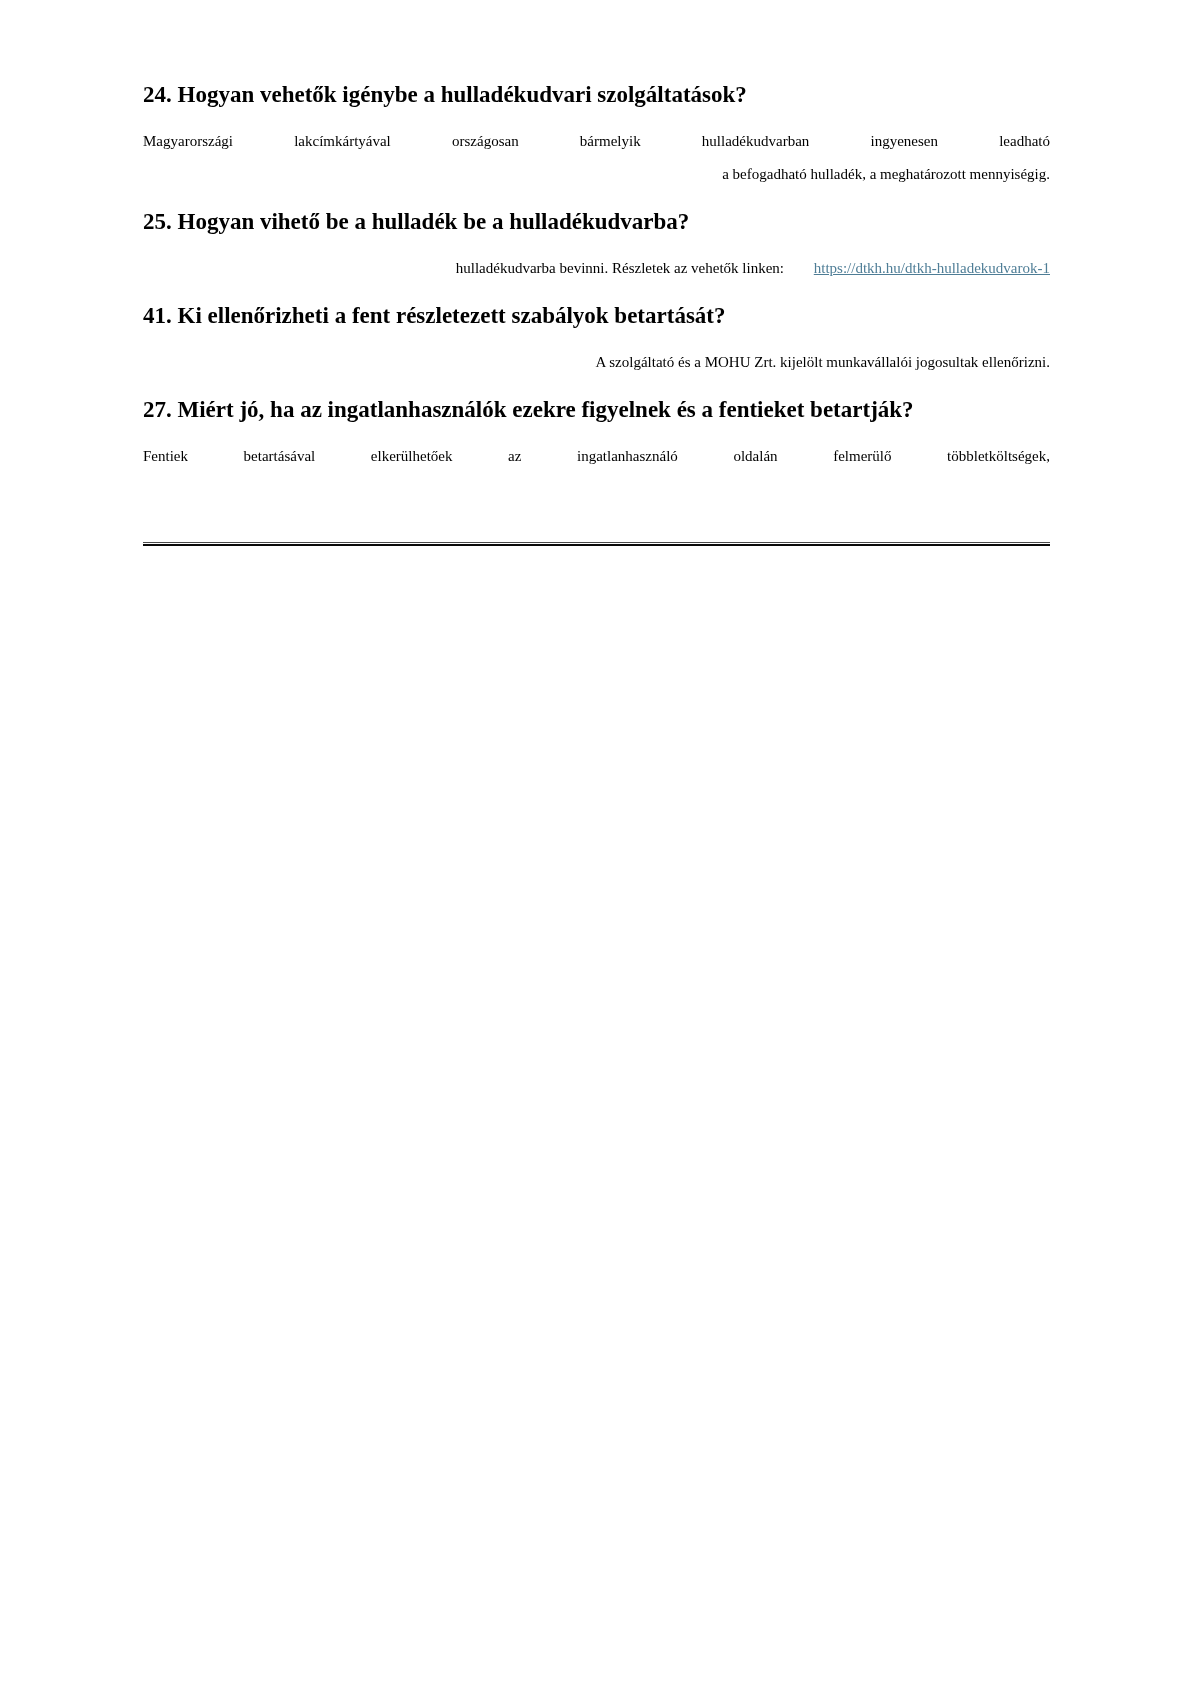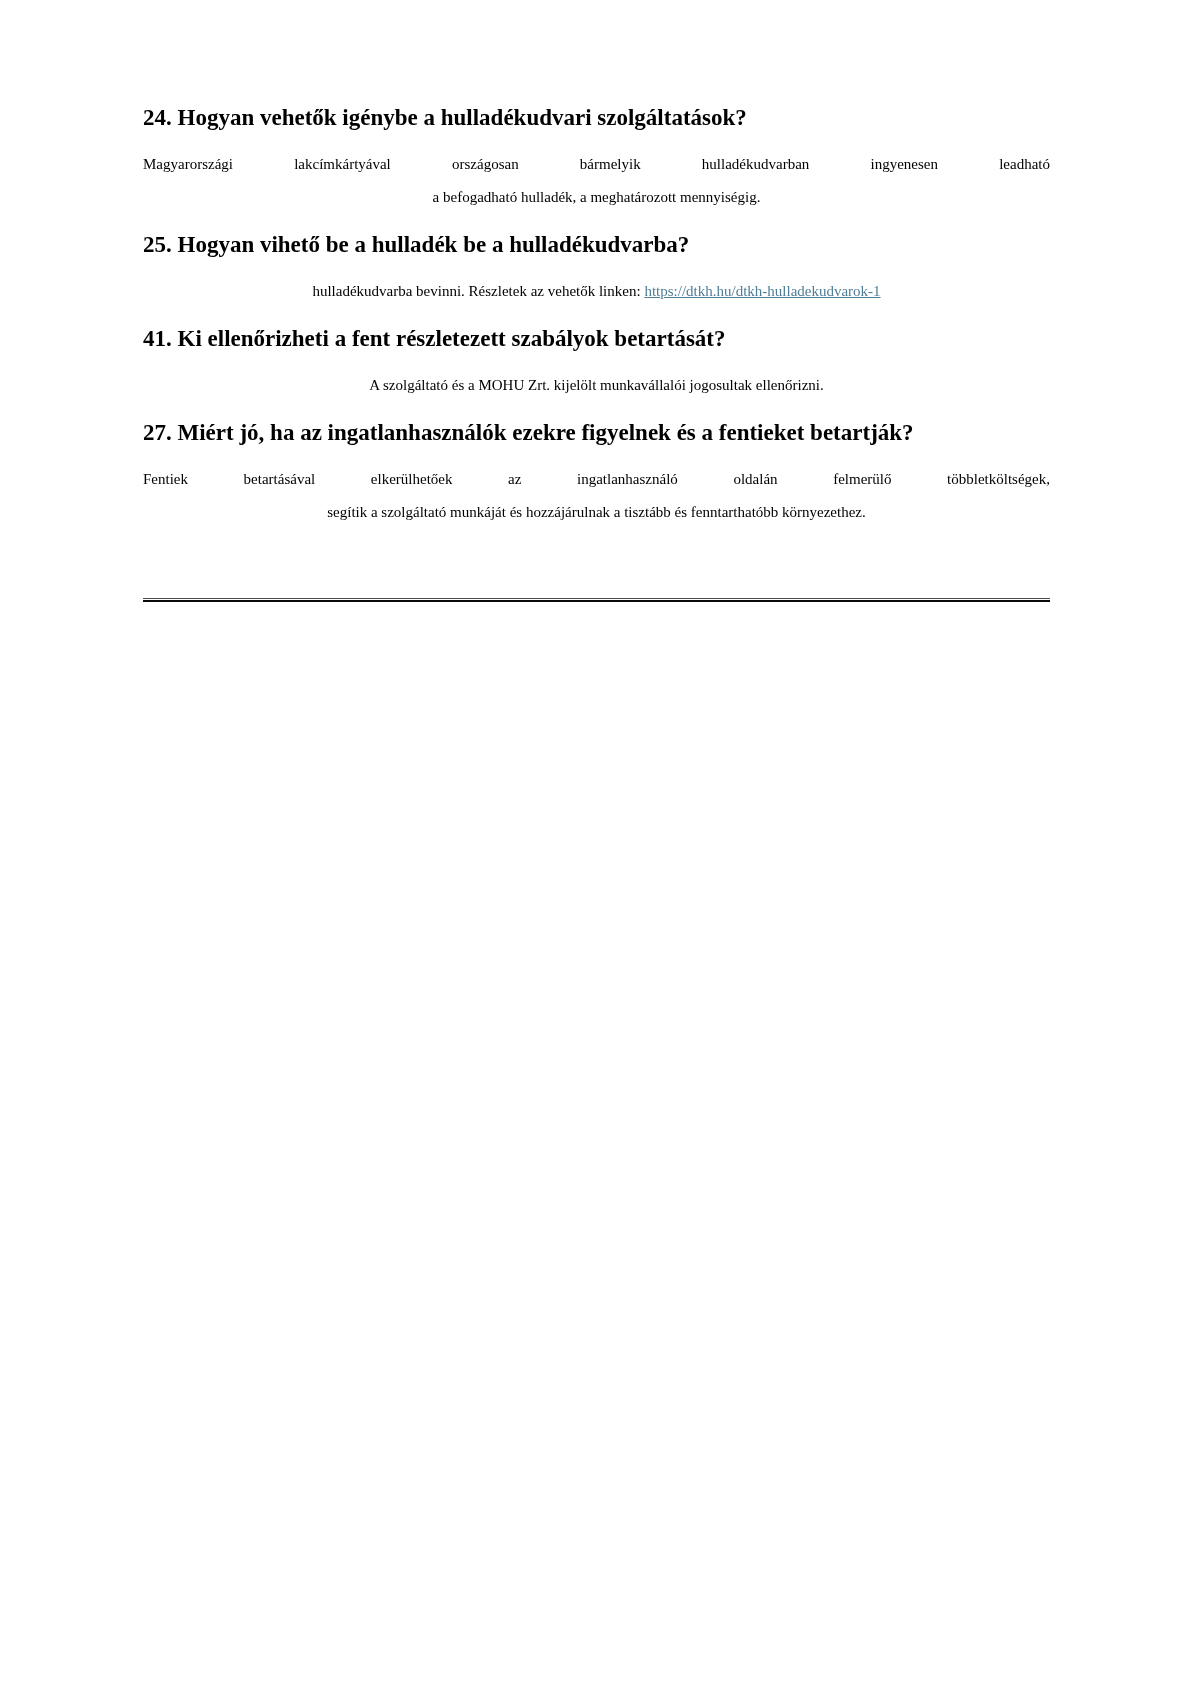--- a/index.html
+++ b/index.html
@@ -8,45 +8,46 @@
     background: #ffffff;
   }
   body {
     width: 1190px;
     height: 1683px;
     overflow: hidden;
     font-family: "Liberation Serif", "DejaVu Serif", serif;
     color: #000000;
   }
   .content {
-    padding: 101px 140px 0 143px; 
+    padding: 78px 140px 0 143px; 
   }
   section { margin: 0; }
   .question {
     font-size: 23px;
     line-height: 33px;
     font-weight: 700;
     margin: 0 0 14px 0;
   }
   .answer {
     font-size: 15px;
     line-height: 33px;
     margin: 0 0 14px 0;
   }
   .line {
-    text-align: center;
+    text-align: right;
   }
   .line.stretch {
     text-align: justify;
     text-align-last: justify;
   }
   a.doc-link {
     color: var(--link-color, #4e7d96);
     text-decoration: underline;
     cursor: pointer;
+    margin-left: 26px;
   }
   .rule {
     margin-top: 69px;
   }
   .rule-thin {
     height: 1px;
     background: #4a4a4a;
     margin-bottom: 1px;
   }
   .rule-thick {
@@ -78,21 +79,20 @@
     <h2 class="question">41. Ki ellenőrizheti a fent részletezett szabályok betartását?</h2>
     <div class="answer">
       <div class="line">A szolgáltató és a MOHU Zrt. kijelölt munkavállalói jogosultak ellenőrizni.</div>
     </div>
   </section>
 
   <section>
     <h2 class="question">27. Miért jó, ha az ingatlanhasználók ezekre figyelnek és a fentieket betartják?</h2>
     <div class="answer">
       <div class="line stretch">Fentiek betartásával elkerülhetőek az ingatlanhasználó oldalán felmerülő többletköltségek,</div>
-      <div class="line">segítik a szolgáltató munkáját és hozzájárulnak a tisztább és fenntarthatóbb környezethez.</div>
     </div>
   </section>
 
   <div class="rule">
     <div class="rule-thin"></div>
     <div class="rule-thick"></div>
   </div>
 
 </div>
 

